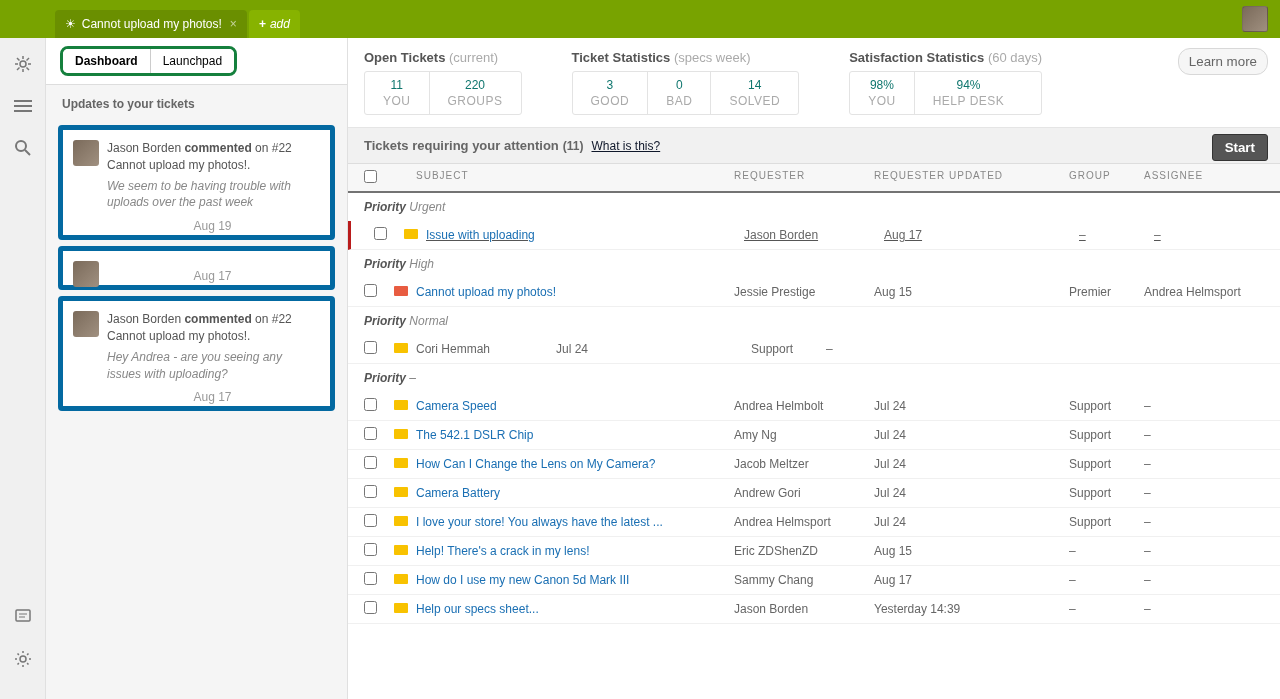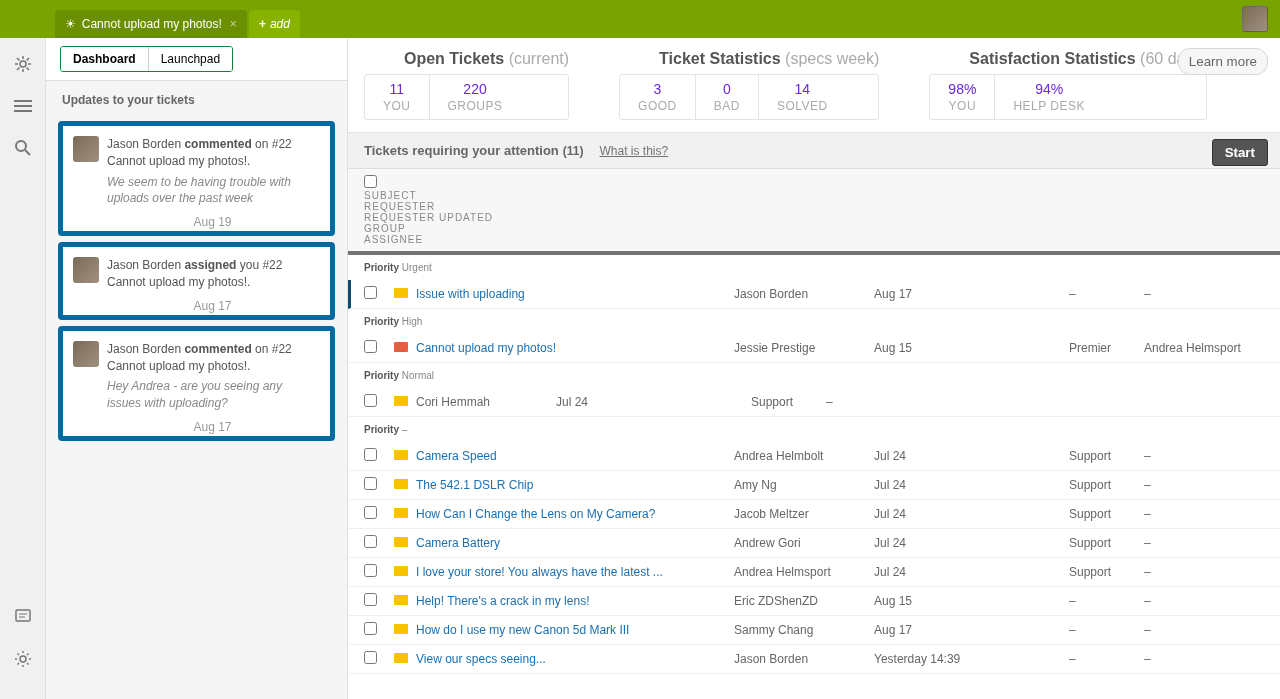--- a/index.html
+++ b/index.html
@@ -17,68 +17,68 @@
 
 
 .rail { position: absolute; top: 38px; left: 0; width: 46px; height: calc(100% - 38px); background: #f0f0f0; border-right: 1px solid #e0e0e0; display: flex; flex-direction: column; align-items: center; padding-top: 14px; }
 .rail-icon { width: 24px; height: 24px; margin-bottom: 18px; display: flex; align-items: center; justify-content: center; color: #777; cursor: pointer; }
 .rail-bottom { position: absolute; bottom: 10px; display: flex; flex-direction: column; align-items: center; }
 
 
 .app { position: absolute; left: 46px; top: 38px; right: 0; bottom: 0; display: flex; background: #fff; }
 .left-col { width: 302px; background: #f5f5f5; border-right: 1px solid #e0e0e0; display: flex; flex-direction: column; }
 .tabs-row { background: #fff; border-bottom: 1px solid #ddd; padding: 8px 14px; }
-.pill-tabs { display: inline-flex; border: 1px solid #15803d; border-radius: 3px; overflow: hidden; }
+.pill-tabs { display: inline-flex; border: 3px solid #15803d; border-radius: 8px; overflow: hidden; }
 .pill-tabs button { background: #fff; border: none; padding: 5px 12px; font-size: 12px; cursor: pointer; }
 .pill-tabs button:first-child { border-right: 1px solid #ccc; font-weight: bold; }
 
 .updates-title { font-weight: bold; color: #666; padding: 12px 16px 8px; font-size: 12px; }
 .update-card { background: #fff; border: 5px solid #0369a1; border-radius: 4px; margin: 6px 12px; padding: 10px 12px 2px 44px; position: relative; }
 .update-card .uavatar { position: absolute; left: 10px; top: 10px; width: 26px; height: 26px; background: linear-gradient(135deg,#7a6a5a,#a09080); border-radius: 3px; }
 .update-card .line1 { color: #555; line-height: 1.4; }
 .update-card .line1 .actor { color: #555; }
 .update-card .line1 .action { font-weight: bold; }
 .update-card .comment { color: #888; font-style: italic; margin-top: 4px; line-height: 1.4; }
 .update-card .date { color: #999; margin-top: 8px; text-align: center; }
 
 .main-col { flex: 1; display: flex; flex-direction: column; overflow: hidden; }
 .main-header { background: #fff; border-bottom: 1px solid #e5e5e5; padding: 12px 16px; display: flex; align-items: flex-start; position: relative; }
 .learn-more { position: absolute; right: 12px; top: 10px; background: #f6f6f6; border: 1px solid #d8d8d8; border-radius: 12px; padding: 5px 10px; color: #666; cursor: pointer; }
 
 .stat-group { margin-right: 50px; }
-.stat-title { color: #555; font-size: 16px; font-weight: bold; margin-bottom: 6px; margin-left: 40px; }
+.stat-title { color: #555; font-size: 13px; font-weight: bold; margin-bottom: 6px; }
 .stat-title .sub { color: #aaa; font-weight: normal; }
 .stat-boxes { display: flex; border: 1px solid #e3e3e3; border-radius: 3px; }
 .stat-box { padding: 6px 18px; text-align: center; border-right: 1px solid #e3e3e3; }
 .stat-box:last-child { border-right: none; }
-.stat-box .num { font-size: 14px; color: #6d28d9; }
+.stat-box .num { font-size: 12px; color: #0f766e; }
 .stat-box .lab { font-size: 12px; color: #aaa; letter-spacing: 0.5px; margin-top: 2px; }
 
 .attention-bar { background: #f1f1f1; border-bottom: 1px solid #ddd; padding: 10px 16px; display: flex; align-items: center; position: relative; }
 .attention-bar .title { font-weight: bold; color: #666; font-size: 13px; }
 .attention-bar .count { font-weight: bold; color: #666; }
-.attention-bar .what { color: #737373; margin-left: 16px; text-decoration: underline; cursor: pointer; }
+.attention-bar .what { color: #0f172a; margin-left: 8px; text-decoration: underline; cursor: pointer; }
 .start-btn { position: absolute; right: 12px; top: 6px; background: #555; color: #fff; border: 1px solid #333; border-radius: 3px; padding: 5px 12px; font-weight: bold; cursor: pointer; }
 
 .table { flex: 1; overflow-y: auto; }
-.thead { display: flex; background: #f7f7f7; border-bottom: 4px solid #737373; padding: 6px 16px; color: #888; font-size: 10px; letter-spacing: 1px; flex-direction: column; }
+.thead { display: flex; background: #f7f7f7; border-bottom: 2px solid #737373; padding: 6px 16px; color: #888; font-size: 10px; letter-spacing: 1px; }
 .col-check { width: 30px; }
 .col-icon { width: 22px; }
 .col-subject { width: 318px; }
 .col-requester { width: 140px; }
 .col-updated { width: 195px; }
 .col-group { width: 75px; }
 .col-assignee { flex: 1; }
 
-.prio-row { padding: 7px 16px; color: #666; font-size: 10px; }
+.prio-row { padding: 7px 16px; color: #666; font-size: 12px; font-style: italic; }
 .prio-row .plabel { font-weight: bold; color: #555; }
 .prio-row .pval { color: #888; }
 
 .trow { display: flex; align-items: center; padding: 6px 16px; border-bottom: 1px solid #f0f0f0; font-size: 12px; }
-.trow.urgent { border-left: 3px solid #0c4a6e; padding-left: 13px; }
+.trow.urgent { border-left: 3px solid #b91c1c; padding-left: 23px; text-decoration: underline; }
 .trow .col-check input { cursor: pointer; }
 .ticket-icon { width: 14px; height: 10px; background: #f8c200; display: inline-block; border-radius: 1px; }
 .ticket-icon.red { background: #e85c41; }
 .trow .subj { color: #1a6fb3; cursor: pointer; }
 .trow .plain { color: #666; }
 </style>
 </head>
 <body>
 
 <div class="topbar">
@@ -152,21 +152,20 @@
     <div class="updates-title">Updates to your tickets</div>
     <div id="updates-container">
         <div class="update-card">
           <div class="uavatar"></div>
           <div class="line1"><span class="actor">Jason Borden </span><span class="action">commented</span><span> on #22 Cannot upload my photos!.</span></div>
           <div class="comment">We seem to be having trouble with uploads over the past week</div>
           <div class="date">Aug 19</div>
         </div>
         <div class="update-card">
           <div class="uavatar"></div>
-          <div class="line1"><span class="actor">Jason Borden </span><span class="action">assigned</span><span> you #22 Cannot upload my photos!.</span></div>
           <div class="date">Aug 17</div>
         </div>
         <div class="update-card">
           <div class="uavatar"></div>
           <div class="line1"><span class="actor">Jason Borden </span><span class="action">commented</span><span> on #22 Cannot upload my photos!.</span></div>
           <div class="comment">Hey Andrea - are you seeing any issues with uploading?</div>
           <div class="date">Aug 17</div>
         </div>
       </div>
   </div>
@@ -330,21 +329,21 @@
             <div class="col-icon"><span class="ticket-icon "></span></div>
             <div class="col-subject"><span class="subj">How do I use my new Canon 5d Mark III</span></div>
             <div class="col-requester plain">Sammy Chang</div>
             <div class="col-updated plain">Aug 17</div>
             <div class="col-group plain">–</div>
             <div class="col-assignee plain">–</div>
           </div>
           <div class="trow">
             <div class="col-check"><input type="checkbox" style=""></div>
             <div class="col-icon"><span class="ticket-icon "></span></div>
-            <div class="col-subject"><span class="subj">View our specs seeing...</span></div>
+            <div class="col-subject"><span class="subj">Help our specs sheet...</span></div>
             <div class="col-requester plain">Jason Borden</div>
             <div class="col-updated plain">Yesterday 14:39</div>
             <div class="col-group plain">–</div>
             <div class="col-assignee plain">–</div>
           </div>
         </div>
     </div>
 
   </div>
 </div>

